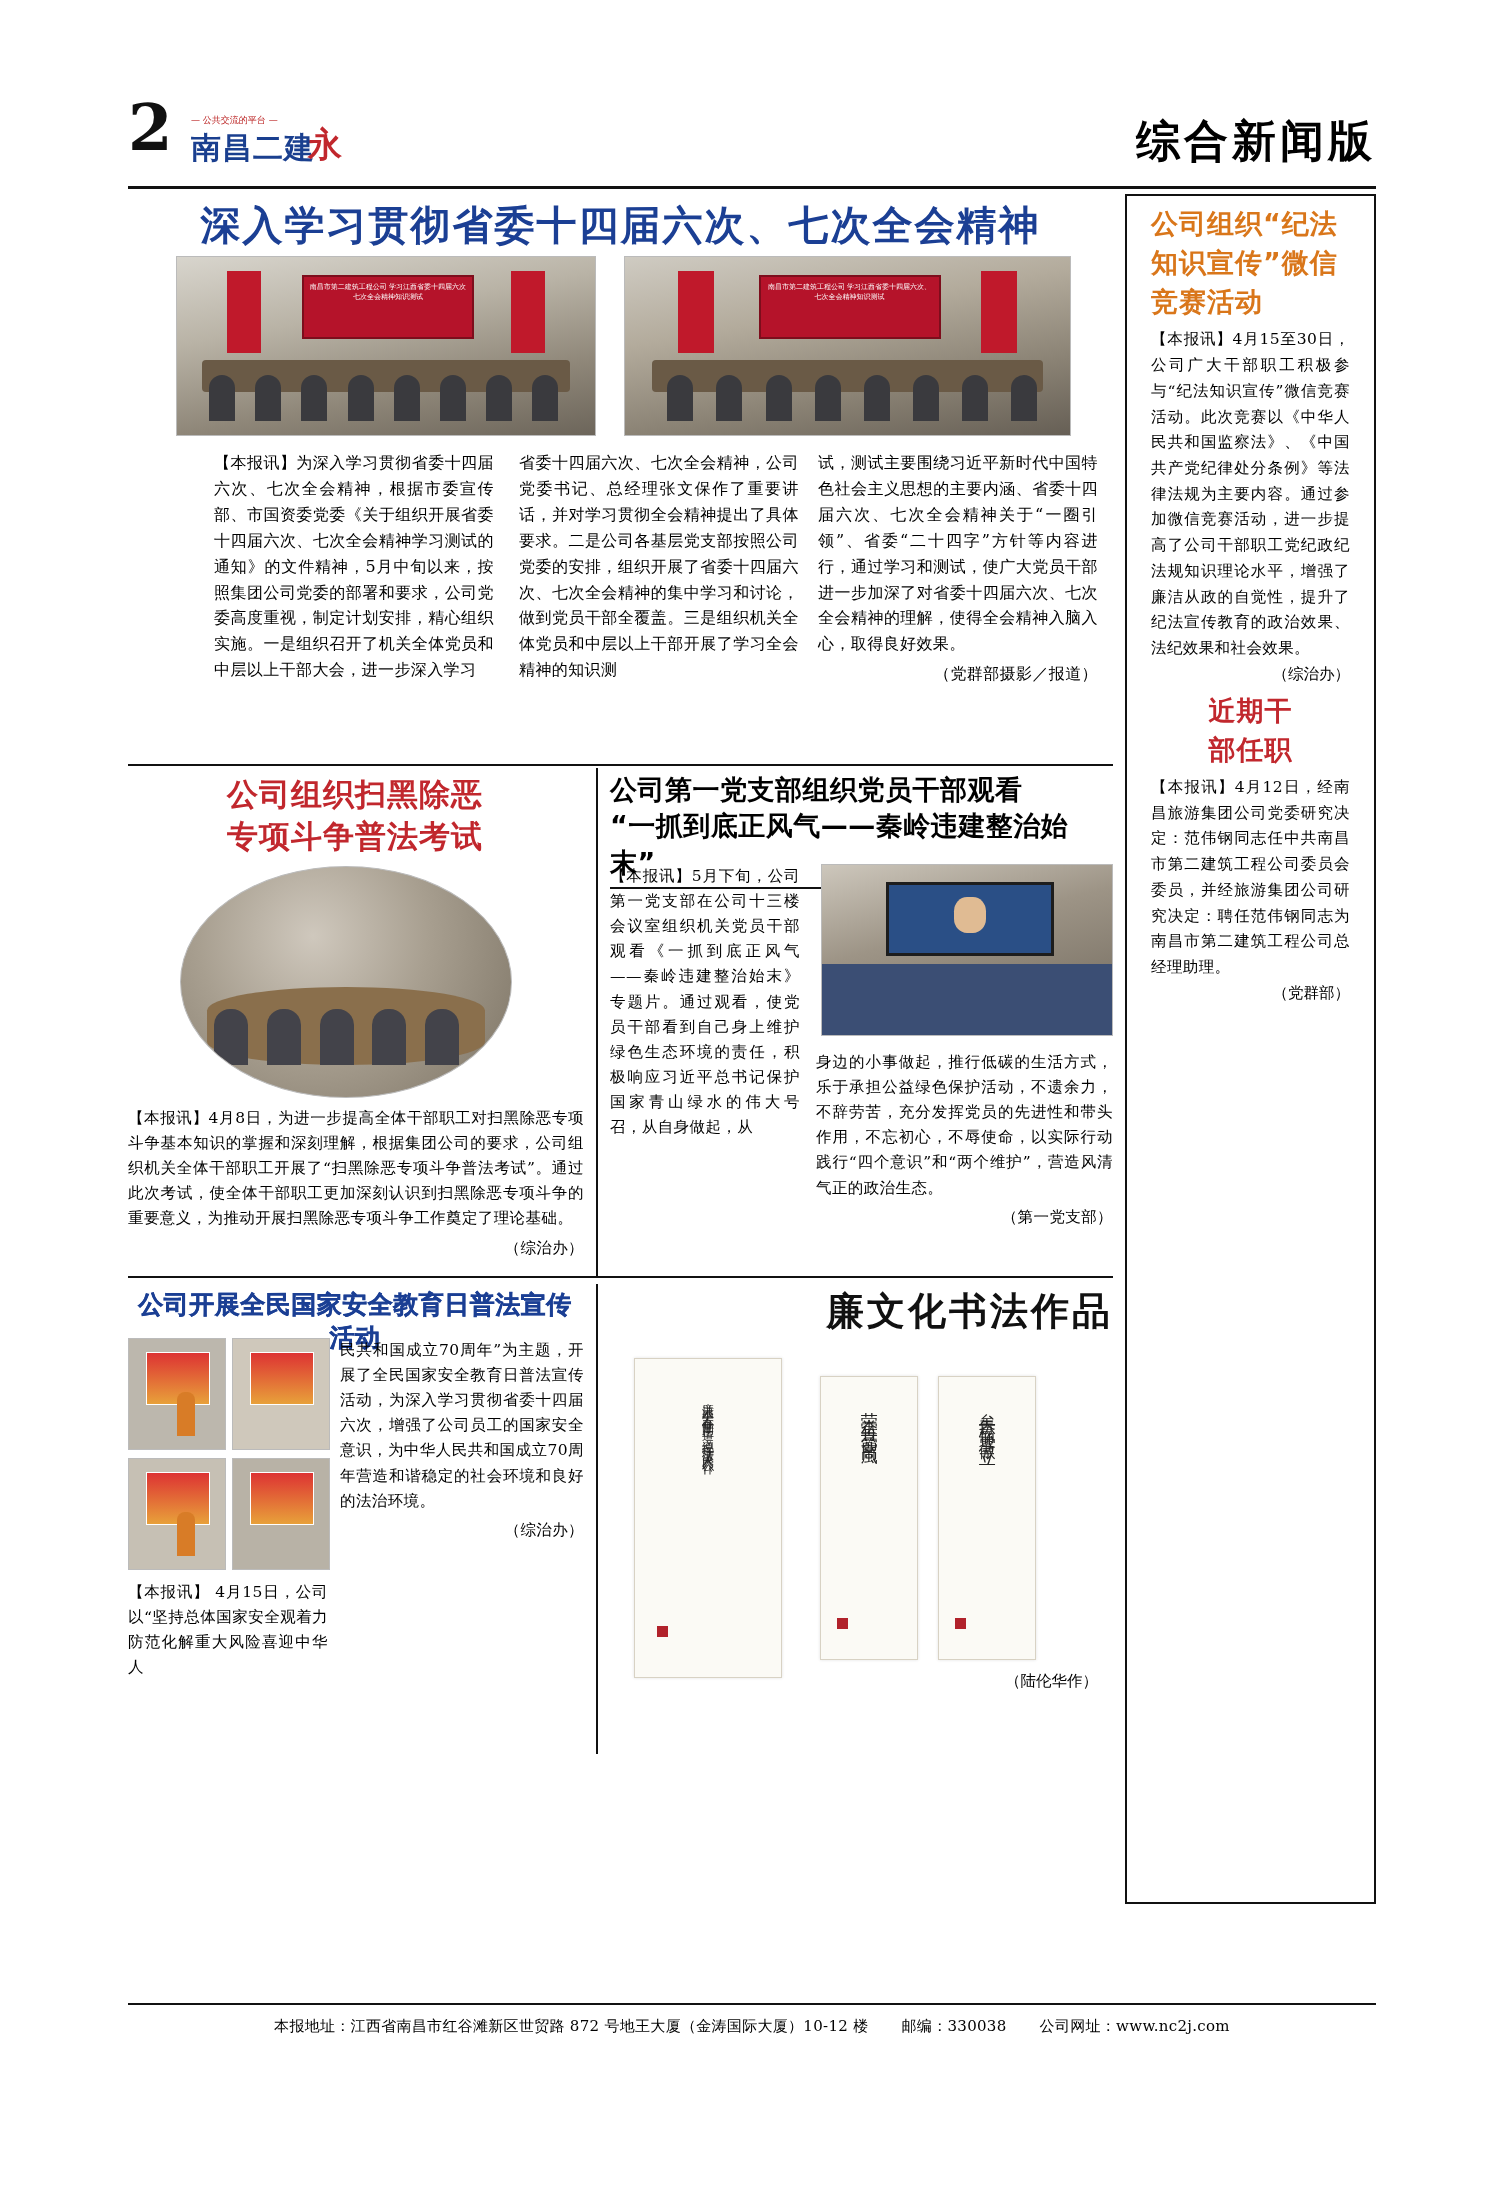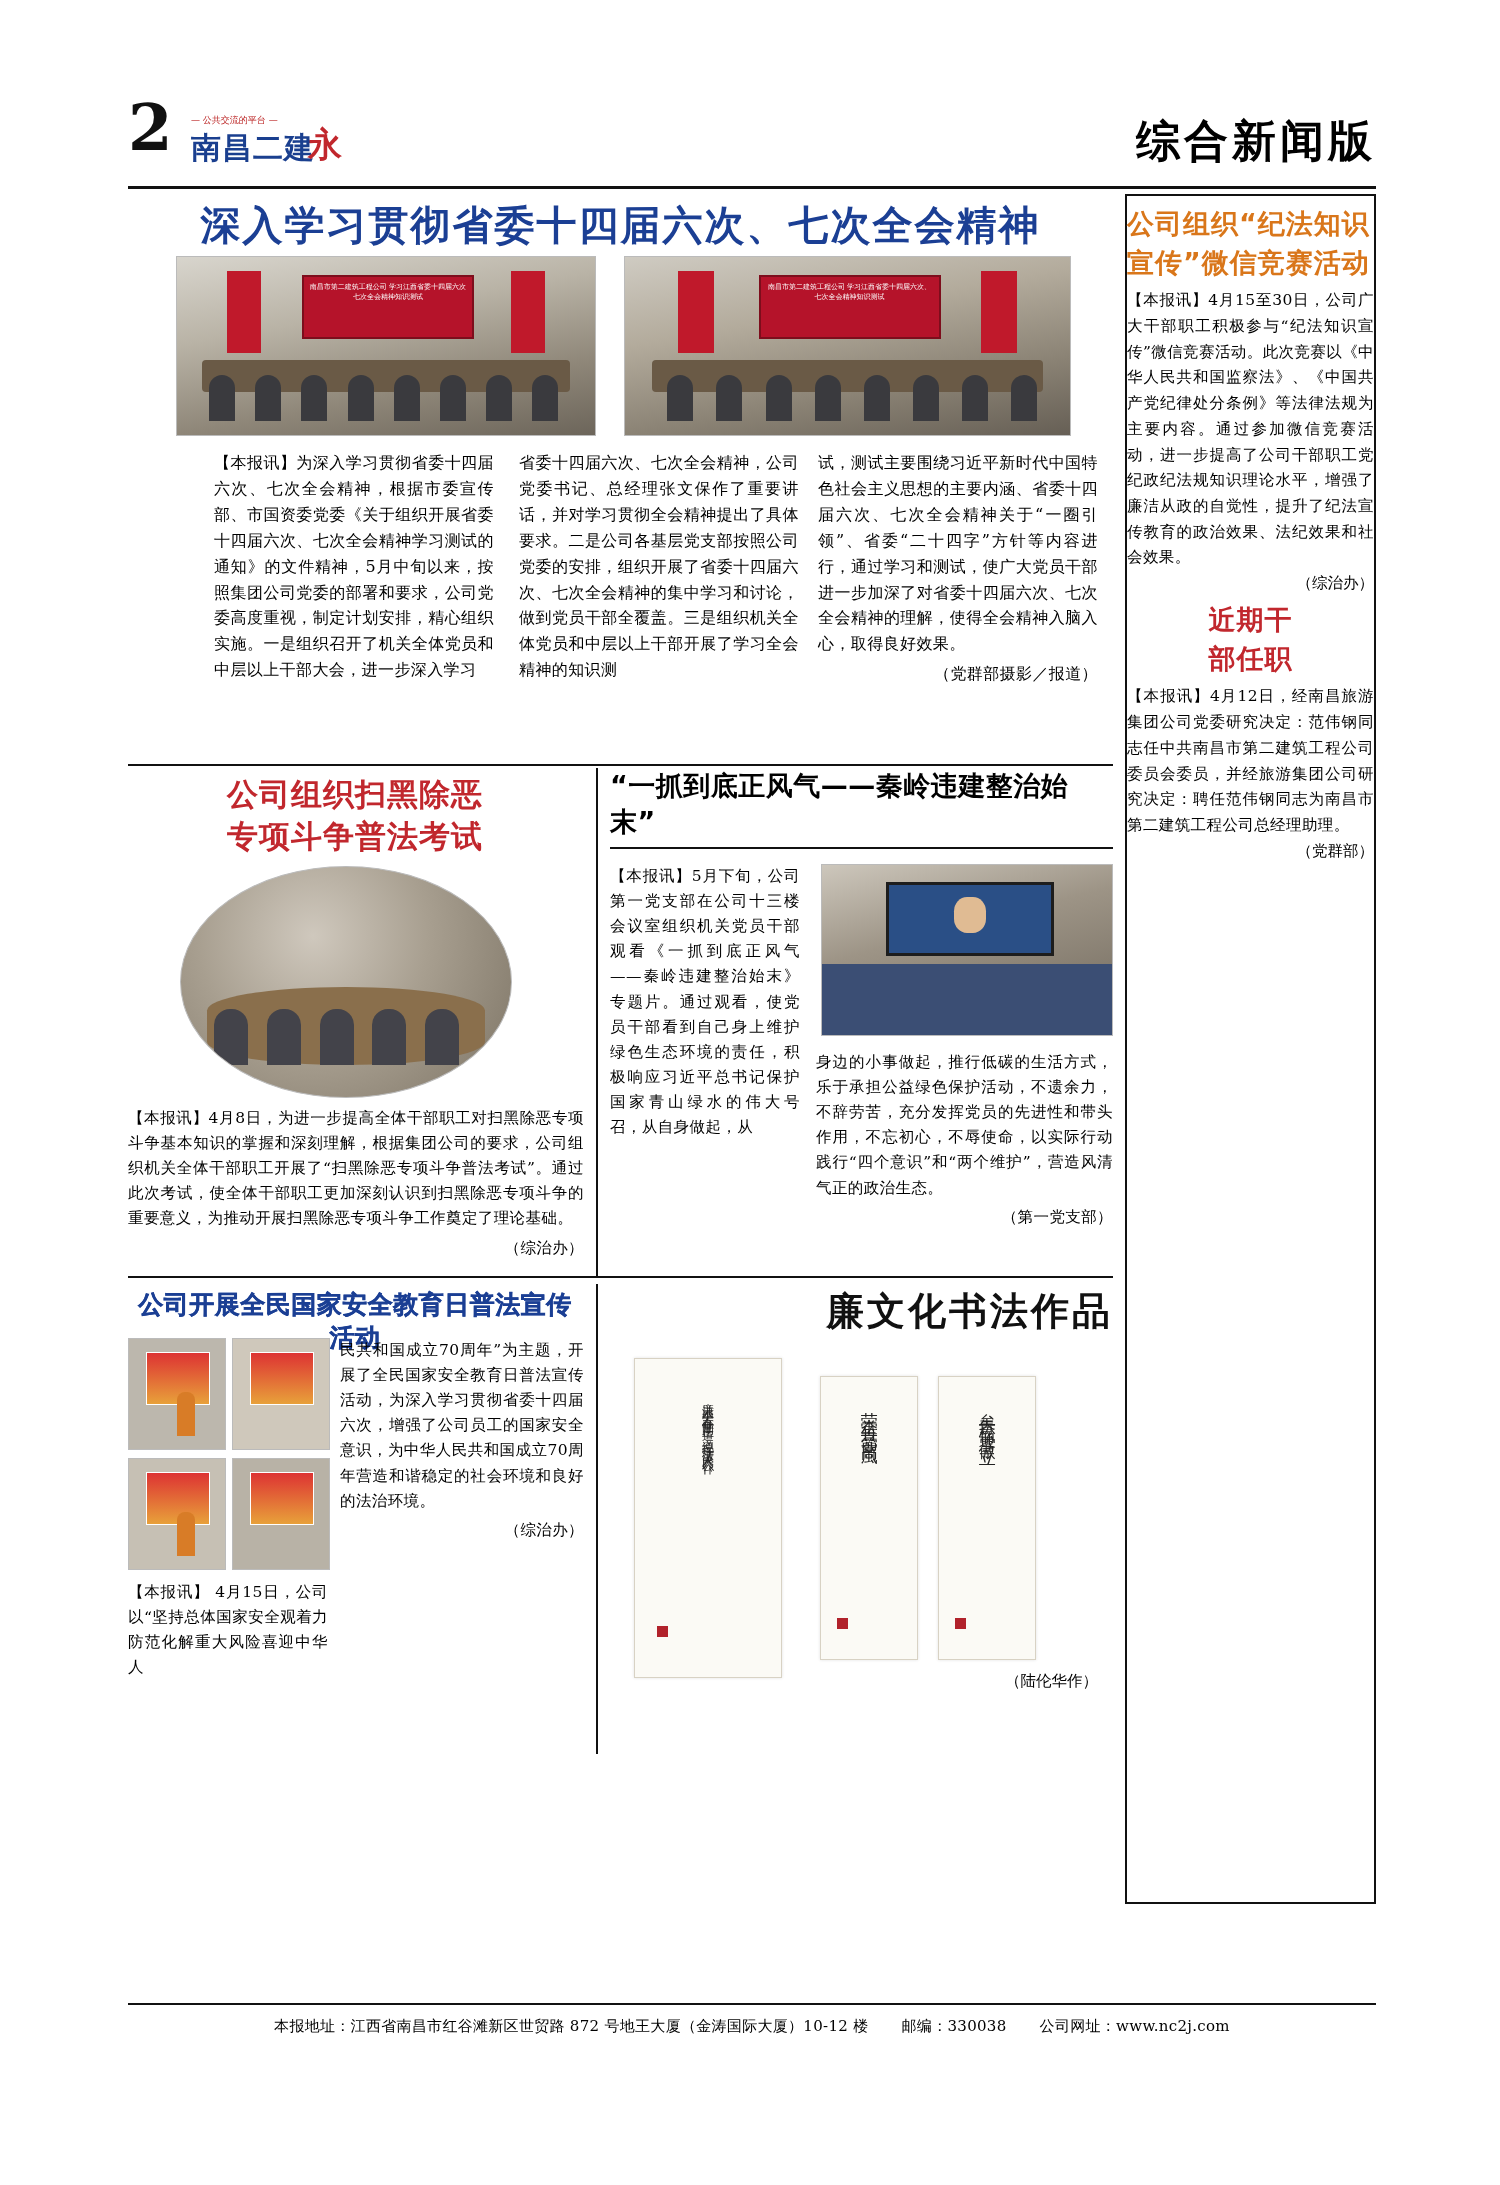--- a/index.html
+++ b/index.html
@@ -60,21 +60,21 @@
   }
 
   
   .left-col{
     position:absolute;left:0;top:0;width:985px;height:1800px;
   }
   .right-col{
     position:absolute;left:997px;top:0;width:251px;height:1710px;
     border:2px solid #111;
     box-sizing:border-box;
-    padding:8px 0;
+    padding:8px 24px;
   }
 
   
   .s1{
     position:absolute;left:0;top:0;width:985px;height:570px;
     border-bottom:2px solid #111;
   }
   .s1-head{
     position:absolute;left:0;top:4px;width:985px;
     text-align:center;
@@ -298,20 +298,21 @@
             <i style="left:58%"></i>
                 <i style="left:74%"></i>
           </div>
           <div class="s2-text">
             <span>【本报讯】4月8日，为进一步提高全体干部职工对扫黑除恶专项斗争基本知识的掌握和深刻理解，根据集团公司的要求，公司组织机关全体干部职工开展了“扫黑除恶专项斗争普法考试”。通过此次考试，使全体干部职工更加深刻认识到扫黑除恶专项斗争的重要意义，为推动开展扫黑除恶专项斗争工作奠定了理论基础。</span>
             <span class="sig">（综治办）</span>
           </div>
         </div>
 
         <div class="s3">
+          <div class="s3-head">公司第一党支部组织党员干部观看</div>
           <div class="s3-sub">“一抓到底正风气——秦岭违建整治始末”</div>
           <div class="s3-photo">
             <div class="scr">
               <div class="face"></div>
             </div>
             <div class="seats"></div>
           </div>
           <div class="s3-col-a">【本报讯】5月下旬，公司第一党支部在公司十三楼会议室组织机关党员干部观看《一抓到底正风气——秦岭违建整治始末》专题片。通过观看，使党员干部看到自己身上维护绿色生态环境的责任，积极响应习近平总书记保护国家青山绿水的伟大号召，从自身做起，从</div>
           <div class="s3-col-b">
             <span>身边的小事做起，推行低碳的生活方式，乐于承担公益绿色保护活动，不遗余力，不辞劳苦，充分发挥党员的先进性和带头作用，不忘初心，不辱使命，以实际行动践行“四个意识”和“两个维护”，营造风清气正的政治生态。</span>

